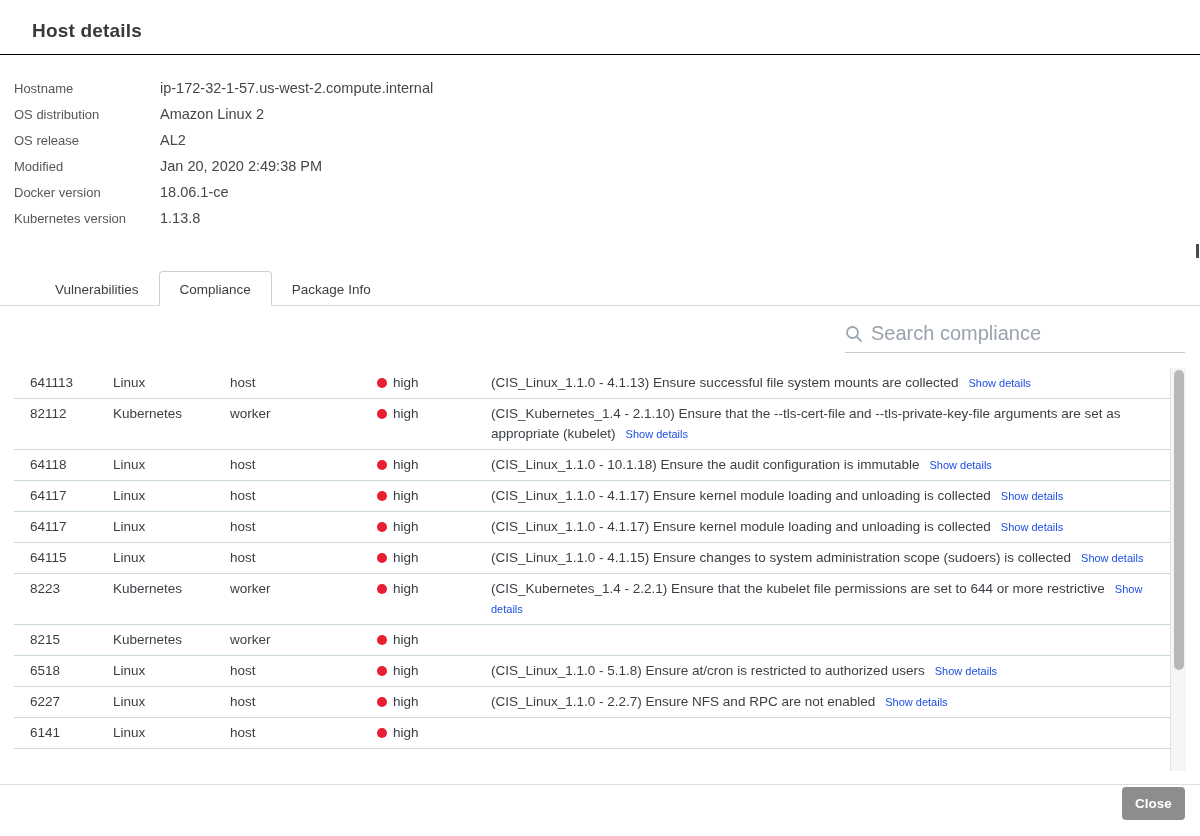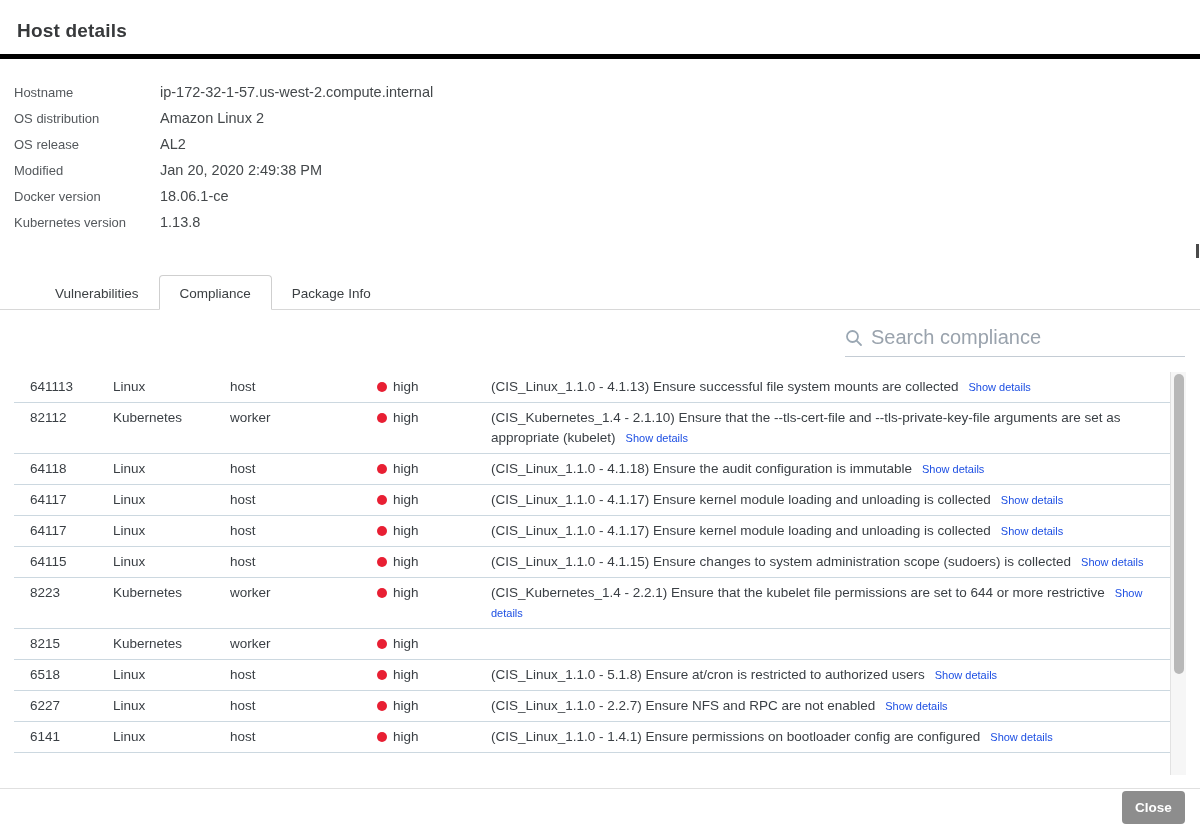--- a/index.html
+++ b/index.html
@@ -1,21 +1,21 @@
 <!DOCTYPE html>
 <html><head>
 <meta charset="utf-8">
 <style>
   * { margin:0; padding:0; box-sizing:border-box; }
   html,body { width:1200px; height:836px; overflow:hidden; background:#fff;
               font-family:"Liberation Sans", sans-serif; color:#3a3f44; }
   .modal { position:relative; width:1200px; height:836px; background:#fff; display:flex; flex-direction:column; }
 
   
-  .modal-header { padding:20px 16px 12px 17px; border-bottom:5px solid #000000; }
+  .modal-header { padding:20px 16px 12px 32px; border-bottom:1px solid #000000; }
   .modal-header h1 { font-size:19px; font-weight:600; color:#37393b; letter-spacing:.2px; }
 
   
   .host-info { padding:20px 14px 0 14px; }
   .info-row { display:flex; height:26px; align-items:center; }
   .info-label { width:146px; font-size:13px; color:#54585c; }
   .info-value { font-size:14.5px; color:#44484b; }
 
   
   .tabs { display:flex; padding-left:35px; border-bottom:1px solid #d8d8d8; margin-top:40px; align-items:flex-end; }
@@ -128,21 +128,21 @@
               <div class="td">Kubernetes</div>
               <div class="td">worker</div>
               <div class="td"><span class="dot"></span><span>high</span></div>
               <div class="td td-desc"><span>(CIS_Kubernetes_1.4 - 2.1.10) Ensure that the --tls-cert-file and --tls-private-key-file arguments are set as appropriate (kubelet)</span><a class="show-details">Show details</a></div>
             </div>
             <div class="tr">
               <div class="td">64118</div>
               <div class="td">Linux</div>
               <div class="td">host</div>
               <div class="td"><span class="dot"></span><span>high</span></div>
-              <div class="td td-desc"><span>(CIS_Linux_1.1.0 - 4.1.18) Ensure the audit configuration is immutable</span><a class="show-details">Show details</a></div>
+              <div class="td td-desc"><span>(CIS_Linux_1.1.0 - 10.1.18) Ensure the audit configuration is immutable</span><a class="show-details">Show details</a></div>
             </div>
             <div class="tr">
               <div class="td">64117</div>
               <div class="td">Linux</div>
               <div class="td">host</div>
               <div class="td"><span class="dot"></span><span>high</span></div>
               <div class="td td-desc"><span>(CIS_Linux_1.1.0 - 4.1.17) Ensure kernel module loading and unloading is collected</span><a class="show-details">Show details</a></div>
             </div>
             <div class="tr">
               <div class="td">64117</div>
@@ -183,21 +183,20 @@
               <div class="td">Linux</div>
               <div class="td">host</div>
               <div class="td"><span class="dot"></span><span>high</span></div>
               <div class="td td-desc"><span>(CIS_Linux_1.1.0 - 2.2.7) Ensure NFS and RPC are not enabled</span><a class="show-details">Show details</a></div>
             </div>
             <div class="tr">
               <div class="td">6141</div>
               <div class="td">Linux</div>
               <div class="td">host</div>
               <div class="td"><span class="dot"></span><span>high</span></div>
-              <div class="td td-desc"><span>(CIS_Linux_1.1.0 - 1.4.1) Ensure permissions on bootloader config are configured</span><a class="show-details">Show details</a></div>
             </div>
         </div>
       </div>
       <div class="scrollbar">
         <div class="scroll-thumb"></div>
       </div>
     </div>
 
   </div>
 

